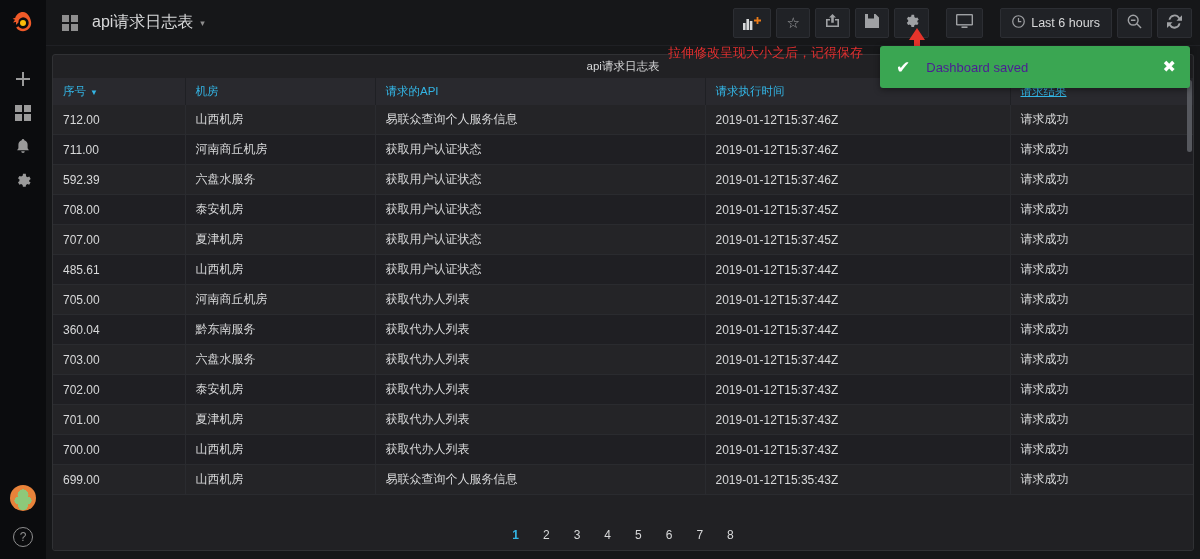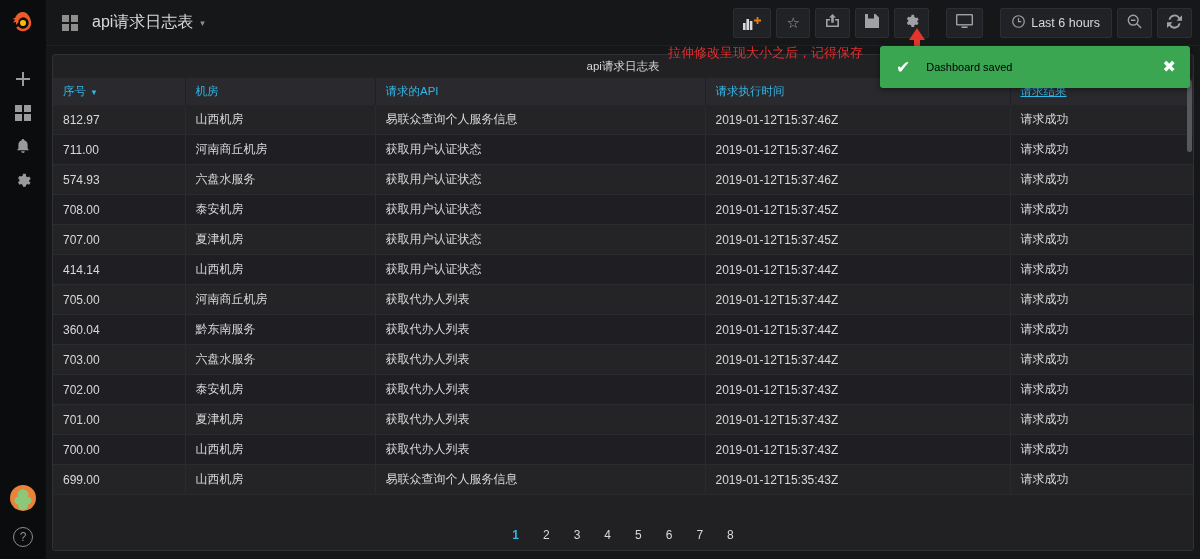--- a/index.html
+++ b/index.html
@@ -113,21 +113,21 @@
     position: absolute; left: 668px; top: 44px; color: #e02f2f; font-size: 13px;
     z-index: 40; white-space: nowrap;
   }
   .arrow { position: absolute; left: 906px; top: 28px; z-index: 41; }
   .toast {
     position: absolute; right: 10px; top: 46px; width: 310px; height: 42px;
     background: #3aa652; border-radius: 3px; display: flex; align-items: center;
     padding: 0 14px 0 16px; z-index: 45; box-shadow: 0 2px 6px rgba(0,0,0,.4);
   }
   .toast-check { color: #ffffff; font-size: 17px; margin-right: 16px; line-height: 1; }
-  .toast-title { color: #000000; font-size: 11px; flex: 1; }
+  .toast-title { color: #4c1d95; font-size: 13px; flex: 1; }
   .toast-close { color: #ffffff; font-size: 16px; cursor: pointer; line-height: 1; }
 </style>
 </head>
 <body>
 
 <div id="app">
 
   <div class="sidemenu">
     <div class="brand">
       <svg width="26" height="26" viewBox="0 0 26 26">
@@ -279,56 +279,56 @@
               <tr>
                 <th><span>序号</span><span class="sort-caret">▼</span></th>
                 <th>机房</th>
                 <th>请求的API</th>
                 <th>请求执行时间</th>
                 <th>请求结果</th>
               </tr>
             </thead>
             <tbody id="tbody">
                 <tr class="gf-row">
-                  <td>812.97</td>
+                  <td>712.00</td>
                   <td>山西机房</td>
                   <td>易联众查询个人服务信息</td>
                   <td>2019-01-12T15:37:46Z</td>
                   <td>请求成功</td>
                 </tr>
                 <tr class="gf-row">
                   <td>711.00</td>
                   <td>河南商丘机房</td>
                   <td>获取用户认证状态</td>
                   <td>2019-01-12T15:37:46Z</td>
                   <td>请求成功</td>
                 </tr>
                 <tr class="gf-row">
-                  <td>574.93</td>
+                  <td>592.39</td>
                   <td>六盘水服务</td>
                   <td>获取用户认证状态</td>
                   <td>2019-01-12T15:37:46Z</td>
                   <td>请求成功</td>
                 </tr>
                 <tr class="gf-row">
                   <td>708.00</td>
                   <td>泰安机房</td>
                   <td>获取用户认证状态</td>
                   <td>2019-01-12T15:37:45Z</td>
                   <td>请求成功</td>
                 </tr>
                 <tr class="gf-row">
                   <td>707.00</td>
                   <td>夏津机房</td>
                   <td>获取用户认证状态</td>
                   <td>2019-01-12T15:37:45Z</td>
                   <td>请求成功</td>
                 </tr>
                 <tr class="gf-row">
-                  <td>414.14</td>
+                  <td>485.61</td>
                   <td>山西机房</td>
                   <td>获取用户认证状态</td>
                   <td>2019-01-12T15:37:44Z</td>
                   <td>请求成功</td>
                 </tr>
                 <tr class="gf-row">
                   <td>705.00</td>
                   <td>河南商丘机房</td>
                   <td>获取代办人列表</td>
                   <td>2019-01-12T15:37:44Z</td>

